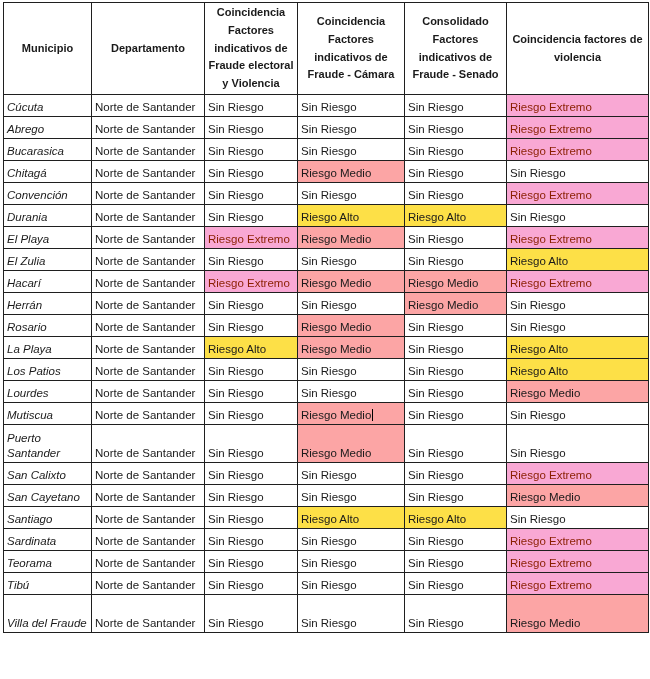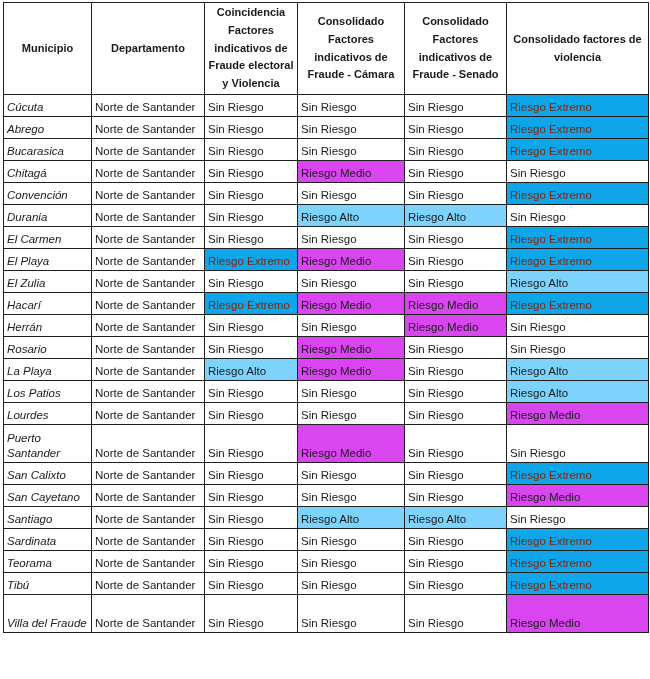--- a/index.html
+++ b/index.html
@@ -47,23 +47,23 @@
   }
   tr.tall td {
     height: 38px;
   }
   td.muni {
     white-space: normal;
     text-align: justify;
     font-style: italic;
   }
   .lvl-none    { background: #ffffff; }
-  .lvl-medium  { background: #d946ef; }
-  .lvl-high    { background: #7dd3fc; }
-  .lvl-extreme { background: #0ea5e9; color: #8a1f00; }
+  .lvl-medium  { background: #fca5a5; }
+  .lvl-high    { background: #fde047; }
+  .lvl-extreme { background: #f9a8d4; color: #8a1f00; }
   .caret {
     display: inline-block;
     width: 1px;
     height: 12px;
     background: #000000;
     margin-left: 1px;
     vertical-align: -2px;
   }
 </style>
 </head>
@@ -77,23 +77,23 @@
       <col style="width:93px">
       <col style="width:107px">
       <col style="width:102px">
       <col style="width:142px">
     </colgroup>
     <thead>
       <tr>
         <th>Municipio</th>
         <th>Departamento</th>
         <th>Coincidencia Factores indicativos de Fraude electoral y Violencia</th>
-        <th>Consolidado Factores indicativos de Fraude - Cámara</th>
+        <th>Coincidencia Factores indicativos de Fraude - Cámara</th>
         <th>Consolidado Factores indicativos de Fraude - Senado</th>
-        <th>Consolidado factores de violencia</th>
+        <th>Coincidencia factores de violencia</th>
       </tr>
     </thead>
     <tbody>
         <tr>
           <td class="muni">Cúcuta</td>
           <td>Norte de Santander</td>
           <td class="lvl-none">Sin Riesgo</td>
           <td class="lvl-none">Sin Riesgo</td>
           <td class="lvl-none">Sin Riesgo</td>
           <td class="lvl-extreme">Riesgo Extremo</td>
@@ -132,28 +132,20 @@
         </tr>
         <tr>
           <td class="muni">Durania</td>
           <td>Norte de Santander</td>
           <td class="lvl-none">Sin Riesgo</td>
           <td class="lvl-high">Riesgo Alto</td>
           <td class="lvl-high">Riesgo Alto</td>
           <td class="lvl-none">Sin Riesgo</td>
         </tr>
         <tr>
-          <td class="muni">El Carmen</td>
-          <td>Norte de Santander</td>
-          <td class="lvl-none">Sin Riesgo</td>
-          <td class="lvl-none">Sin Riesgo</td>
-          <td class="lvl-none">Sin Riesgo</td>
-          <td class="lvl-extreme">Riesgo Extremo</td>
-        </tr>
-        <tr>
           <td class="muni">El Playa</td>
           <td>Norte de Santander</td>
           <td class="lvl-extreme">Riesgo Extremo</td>
           <td class="lvl-medium">Riesgo Medio</td>
           <td class="lvl-none">Sin Riesgo</td>
           <td class="lvl-extreme">Riesgo Extremo</td>
         </tr>
         <tr>
           <td class="muni">El Zulia</td>
           <td>Norte de Santander</td>
@@ -202,20 +194,28 @@
           <td class="lvl-none">Sin Riesgo</td>
           <td class="lvl-high">Riesgo Alto</td>
         </tr>
         <tr>
           <td class="muni">Lourdes</td>
           <td>Norte de Santander</td>
           <td class="lvl-none">Sin Riesgo</td>
           <td class="lvl-none">Sin Riesgo</td>
           <td class="lvl-none">Sin Riesgo</td>
           <td class="lvl-medium">Riesgo Medio</td>
+        </tr>
+        <tr>
+          <td class="muni">Mutiscua</td>
+          <td>Norte de Santander</td>
+          <td class="lvl-none">Sin Riesgo</td>
+          <td class="lvl-medium">Riesgo Medio<span class="caret"></span></td>
+          <td class="lvl-none">Sin Riesgo</td>
+          <td class="lvl-none">Sin Riesgo</td>
         </tr>
         <tr class="tall">
           <td class="muni">Puerto Santander</td>
           <td>Norte de Santander</td>
           <td class="lvl-none">Sin Riesgo</td>
           <td class="lvl-medium">Riesgo Medio</td>
           <td class="lvl-none">Sin Riesgo</td>
           <td class="lvl-none">Sin Riesgo</td>
         </tr>
         <tr>

